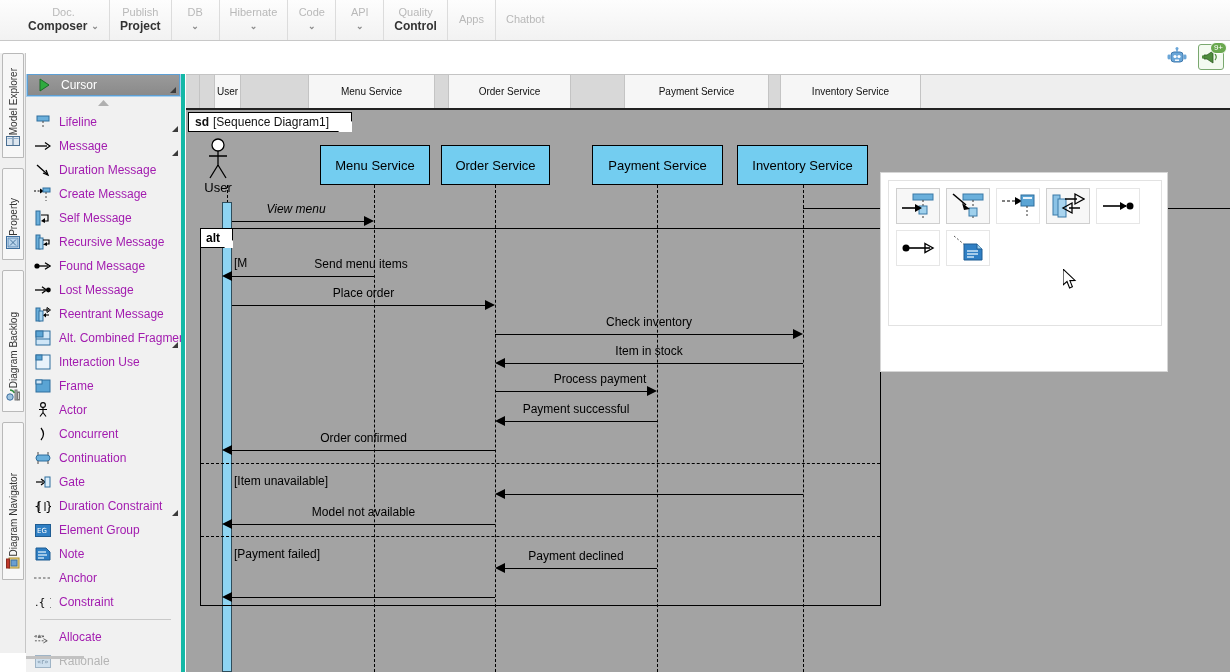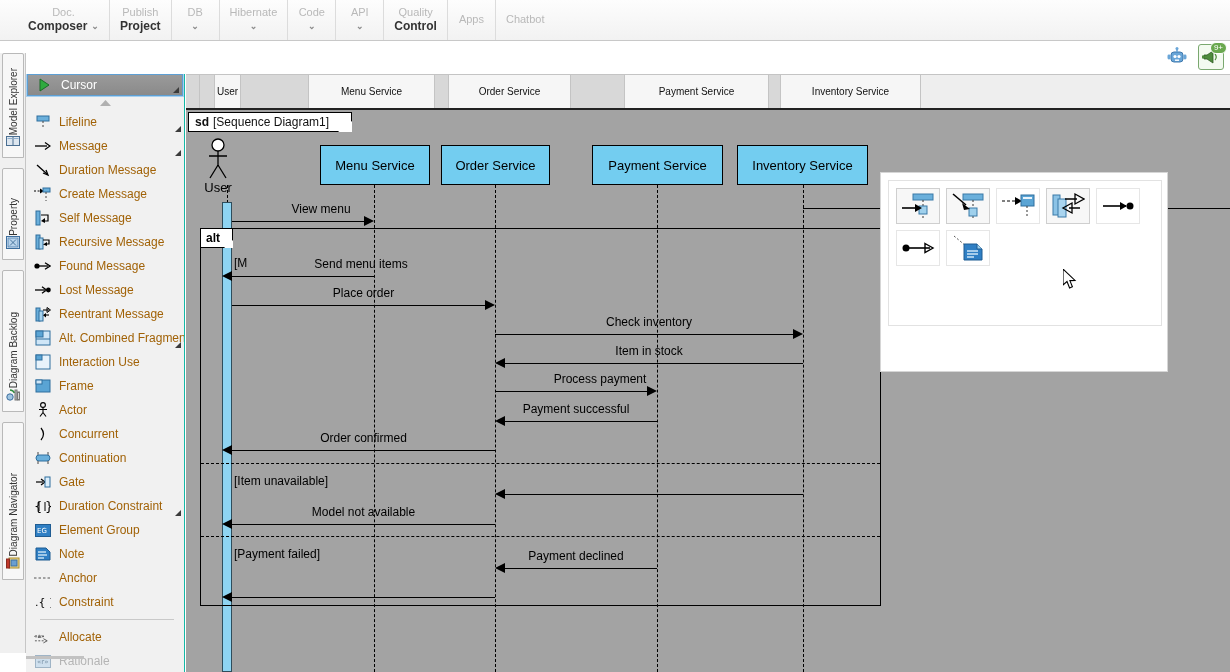--- a/index.html
+++ b/index.html
@@ -74,25 +74,25 @@
   }
   .vtab-label {
     writing-mode:vertical-rl; transform:rotate(180deg);
     font-size:10px; color:#333; white-space:nowrap; letter-spacing:0px;
   }
   .vtab-ic { margin-bottom:3px; }
 
   
   .palette {
     position:absolute; left:26px; top:74px; width:159px; height:598px;
-    background:#f1f1f1; border-right:1px solid #14b8a6; overflow:hidden;
+    background:#f1f1f1; border-right:4px solid #14b8a6; overflow:hidden;
   }
   .pal-item {
     position:relative; height:24px; display:flex; align-items:center;
-    padding-left:8px; gap:8px; font-size:12px; color:#a16207; white-space:nowrap;
+    padding-left:8px; gap:8px; font-size:12px; color:#a21caf; white-space:nowrap;
   }
   .pal-item.selected {
     background:linear-gradient(#9a9a9a,#8a8a8a); color:#fff;
     border:1px solid #5d9fd4; outline:1px solid #a8d0ef; margin:0 1px;
     height:22px;
   }
   .pal-item.dim { color:#b5b5b5; }
   .pal-ic { width:17px; height:17px; display:flex; align-items:center; justify-content:center; flex:0 0 17px; }
   .corner {
     position:absolute; right:3px; bottom:2px; width:0; height:0;
@@ -604,21 +604,21 @@
     <div class="lifeline-dash" style="left:41px;  top:75px; height:487px;"></div>
     <div class="lifeline-dash" style="left:188px; top:75px; height:487px;"></div>
     <div class="lifeline-dash" style="left:309px; top:75px; height:487px;"></div>
     <div class="lifeline-dash" style="left:471px; top:75px; height:487px;"></div>
     <div class="lifeline-dash" style="left:617px; top:75px; height:487px;"></div>
 
     <div class="activation" style="left:36px; top:92px; width:10px; height:470px;"></div>
 
     <div class="msg-line" style="left:617px; top:98px; width:427px;"></div>
 
-    <div class="msg-label" style="left:64px; top:92px; width:142px;">View menu</div>
+    <div class="msg-label" style="left:39px; top:92px; width:142px;font-style:italic;">View menu</div>
     <div class="msg-line" style="left:46px; top:111px; width:132px;"></div>
     <div class="arr-r" style="left:178px; top:106px;"></div>
 
     <div class="frag" style="left:14px; top:118px; width:681px; height:378px;"></div>
     <div class="frag-tag" style="left:15px; top:119px;">alt</div>
 
     <div class="guard" style="left:48px; top:146px;">[M</div>
     <div class="guard" style="left:48px; top:364px;">[Item unavailable]</div>
     <div class="guard" style="left:48px; top:437px;">[Payment failed]</div>
 

